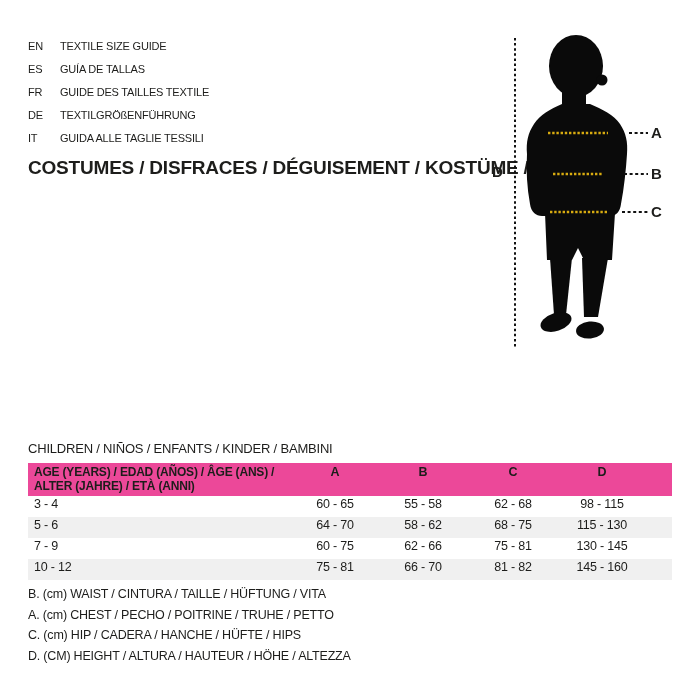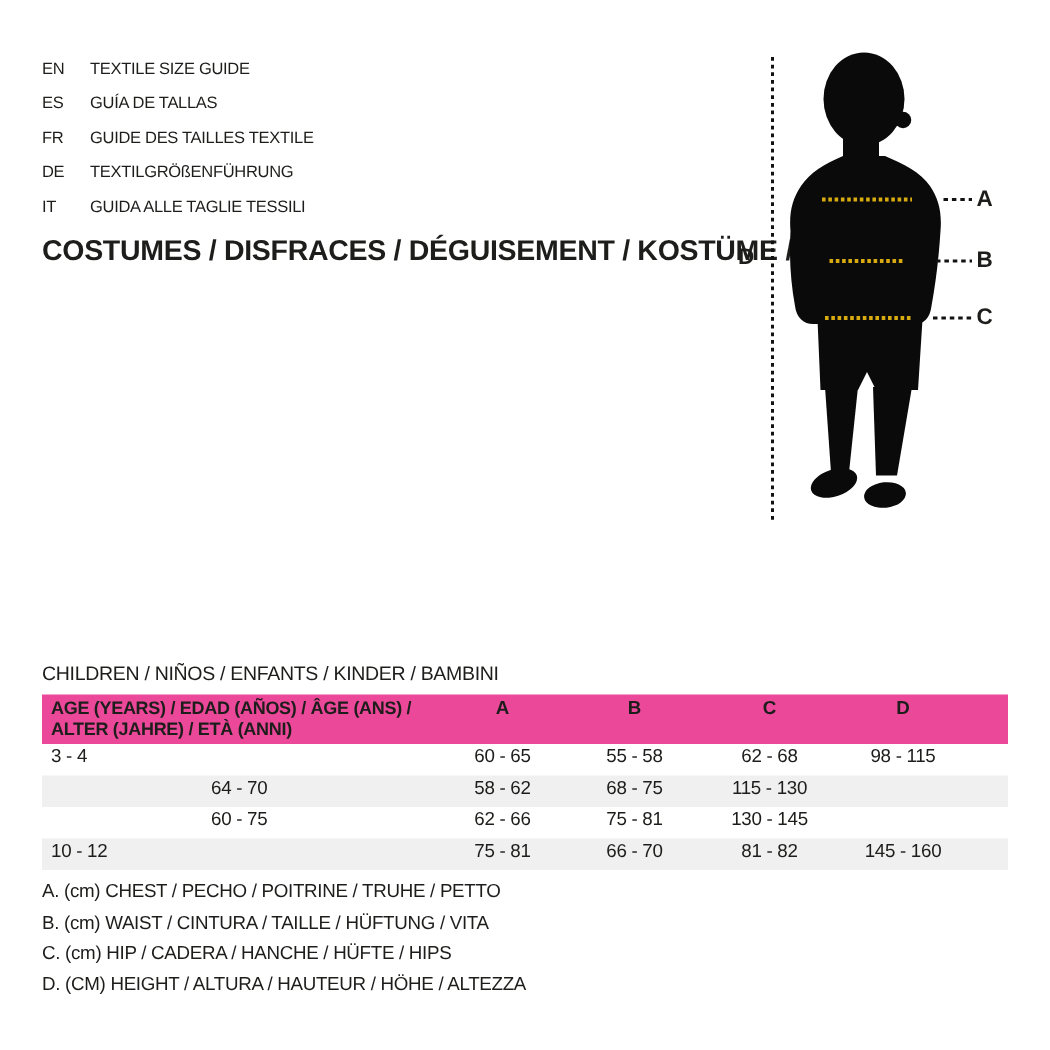--- a/index.html
+++ b/index.html
@@ -119,41 +119,43 @@
 
   <div class="trow tdata">
     <div class="age-cell">3 - 4</div>
     <div class="num-cell">60 - 65</div>
     <div class="num-cell">55 - 58</div>
     <div class="num-cell">62 - 68</div>
     <div class="num-cell">98 - 115</div>
     <div></div>
   </div>
   <div class="trow tdata alt">
+    <div class="age-cell">5 - 6</div>
     <div class="num-cell">64 - 70</div>
     <div class="num-cell">58 - 62</div>
     <div class="num-cell">68 - 75</div>
     <div class="num-cell">115 - 130</div>
     <div></div>
   </div>
   <div class="trow tdata">
+    <div class="age-cell">7 - 9</div>
     <div class="num-cell">60 - 75</div>
     <div class="num-cell">62 - 66</div>
     <div class="num-cell">75 - 81</div>
     <div class="num-cell">130 - 145</div>
     <div></div>
   </div>
   <div class="trow tdata alt">
     <div class="age-cell">10 - 12</div>
     <div class="num-cell">75 - 81</div>
     <div class="num-cell">66 - 70</div>
     <div class="num-cell">81 - 82</div>
     <div class="num-cell">145 - 160</div>
     <div></div>
   </div>
 </div>
 
 <div class="legend">
+  <div>B. (cm) WAIST / CINTURA / TAILLE / HÜFTUNG / VITA</div>
   <div>A. (cm) CHEST / PECHO / POITRINE / TRUHE / PETTO</div>
-  <div>B. (cm) WAIST / CINTURA / TAILLE / HÜFTUNG / VITA</div>
   <div>C. (cm) HIP / CADERA / HANCHE / HÜFTE / HIPS</div>
   <div>D. (CM) HEIGHT / ALTURA / HAUTEUR / HÖHE / ALTEZZA</div>
 </div>
 
 </body></html>

